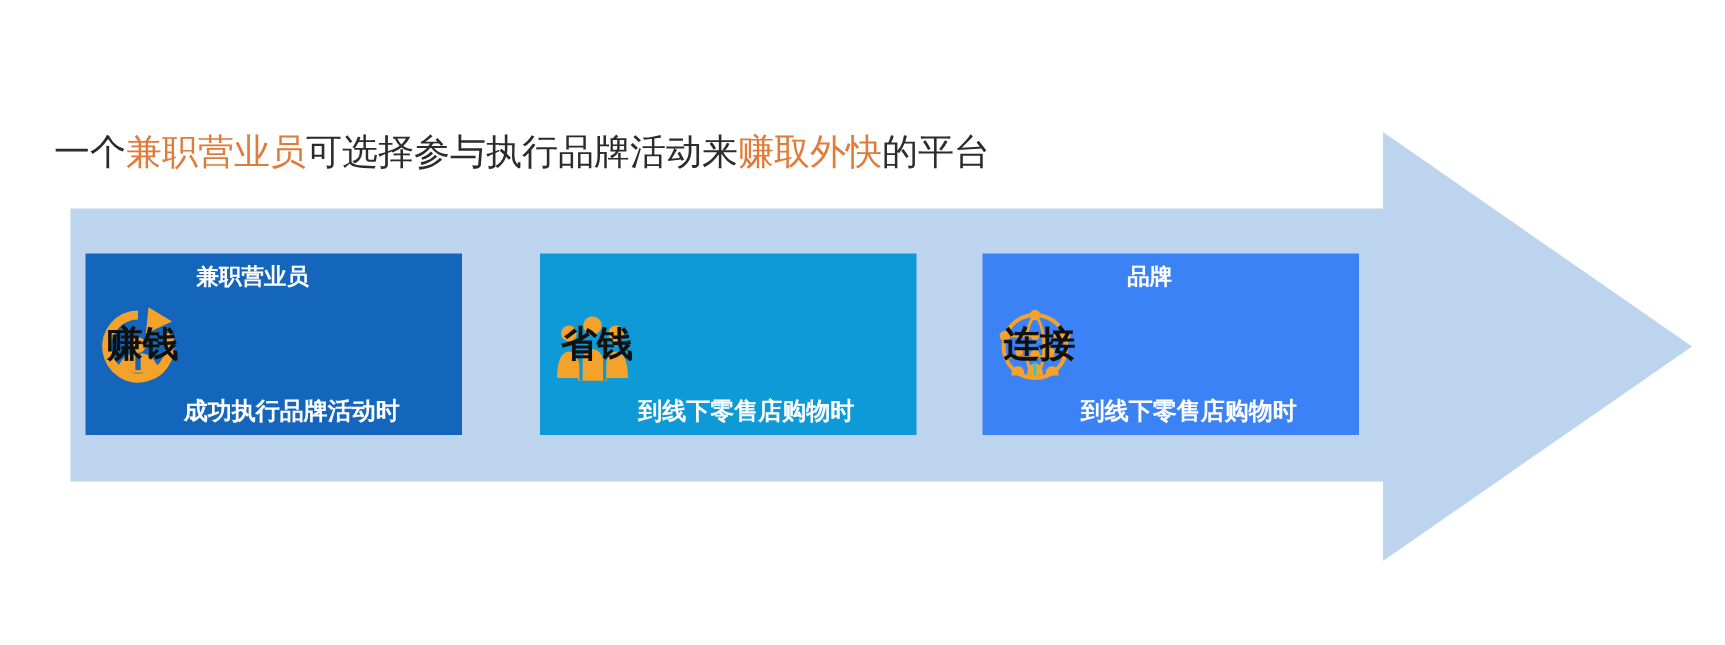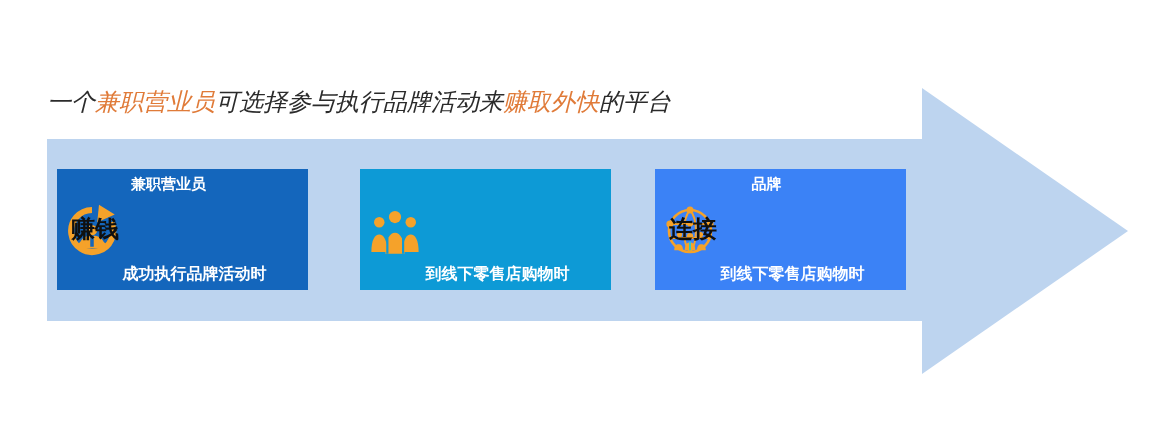--- a/index.html
+++ b/index.html
@@ -11,28 +11,27 @@
     width: 1150px;
     height: 430px;
     position: relative;
     overflow: hidden;
     font-family: "Liberation Sans", "DejaVu Sans", sans-serif;
   }
 
   
   #headline {
     position: absolute;
-    left: 47px;
+    left: 36px;
     top: 86px;
     font-size: 24px;
     line-height: 32px;
     color: #2b2b2b;
     white-space: nowrap;
     letter-spacing: 0px;
-    font-style: italic;
   }
   #headline .hl {
     color: #e07b39;
   }
 
   
   #arrow-band {
     position: absolute;
     left: 47px;
     top: 139px;
@@ -136,20 +135,21 @@
       <circle cx="14" cy="22" r="6" fill="#f5a22a"></circle>
       <path d="M5 56 c0-14 4-20 9-20 c5 0 9 6 9 20 z" fill="#f5a22a"></path>
       <circle cx="50" cy="22" r="6" fill="#f5a22a"></circle>
       <path d="M41 56 c0-14 4-20 9-20 c5 0 9 6 9 20 z" fill="#f5a22a"></path>
       <circle cx="32" cy="16" r="7" fill="#f5a22a"></circle>
       <path d="M21 58 c0-16 5-24 11-24 c6 0 11 8 11 24 z" fill="#f5a22a"></path>
       <rect x="22" y="40" width="2.5" height="18" fill="#0d9ad6"></rect>
       <rect x="40" y="40" width="2.5" height="18" fill="#0d9ad6"></rect>
     </svg>
   </div>
+  <div class="card-main">省钱</div>
   <div class="card-foot">到线下零售店购物时</div>
 </div>
 
 <div class="card" id="card-2">
   <div class="card-icon">
     <svg viewBox="0 0 64 64">
       <circle cx="32" cy="32" r="24" fill="none" stroke="#f5a22a" stroke-width="3"></circle>
       <path d="M32 8 c-9 10-9 38 0 48 M32 8 c9 10 9 38 0 48" fill="none" stroke="#f5a22a" stroke-width="2.2"></path>
       <path d="M9 24 h46 M9 40 h46" fill="none" stroke="#f5a22a" stroke-width="2.2"></path>
       <circle cx="32" cy="8" r="4" fill="#f5a22a"></circle>

